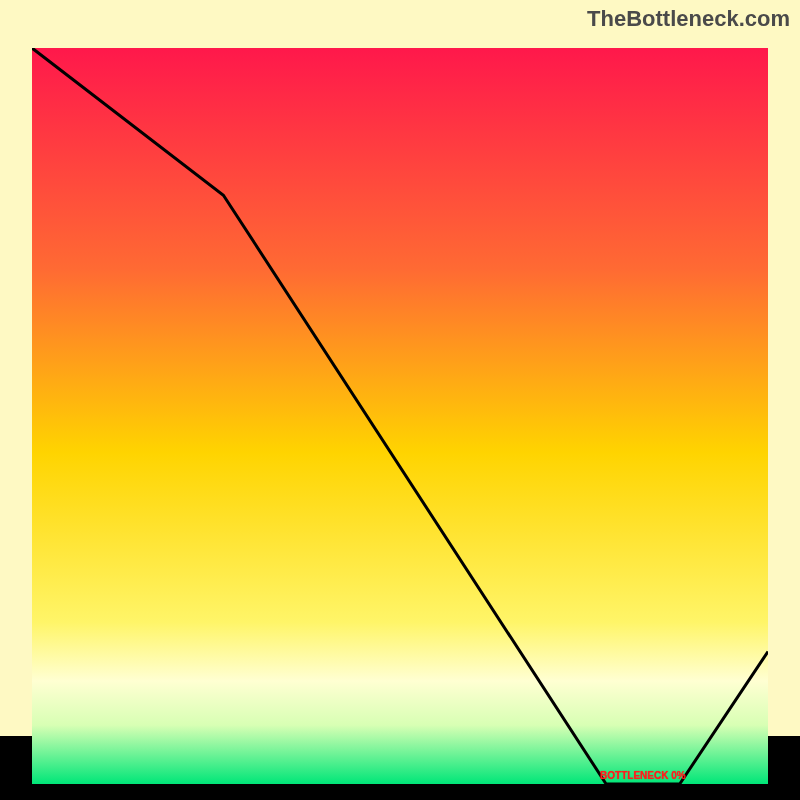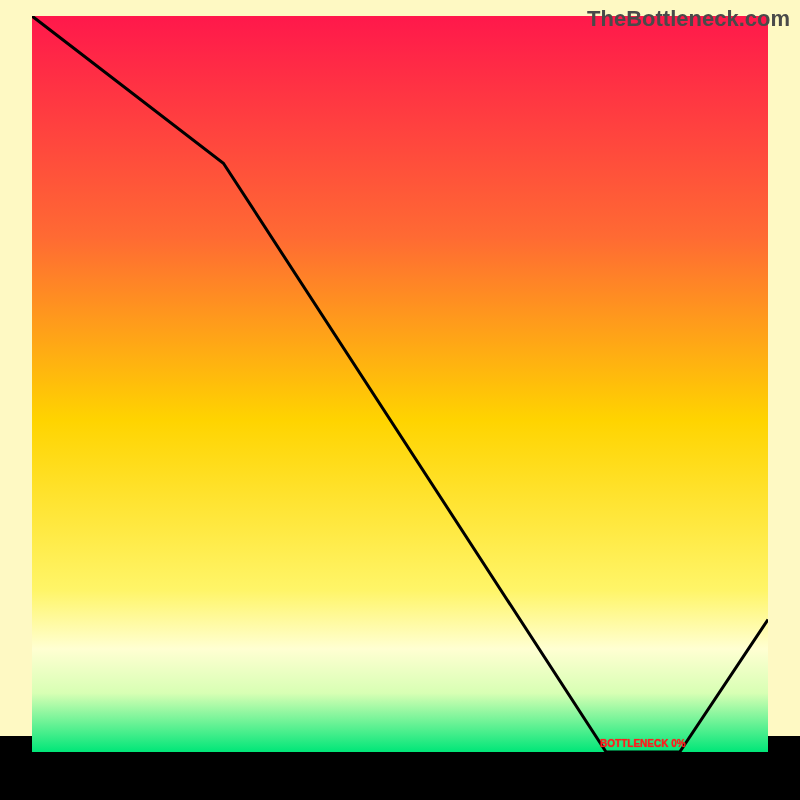--- a/index.html
+++ b/index.html
@@ -17,21 +17,21 @@
     color: #4a4a4a;
     font-family: Arial, Helvetica, sans-serif;
     font-size: 22px;
     font-weight: 600;
     letter-spacing: 0px;
     z-index: 20;
   }
   .plot {
     position: absolute;
     left: 32px;
-    top: 16px;
+    top: 48px;
     width: 736px;
     height: 736px;
   }
   svg { display: block; }
   .gradient-bg {
     position: absolute;
     left: 0;
     top: 0;
     width: 736px;
     height: 736px;

